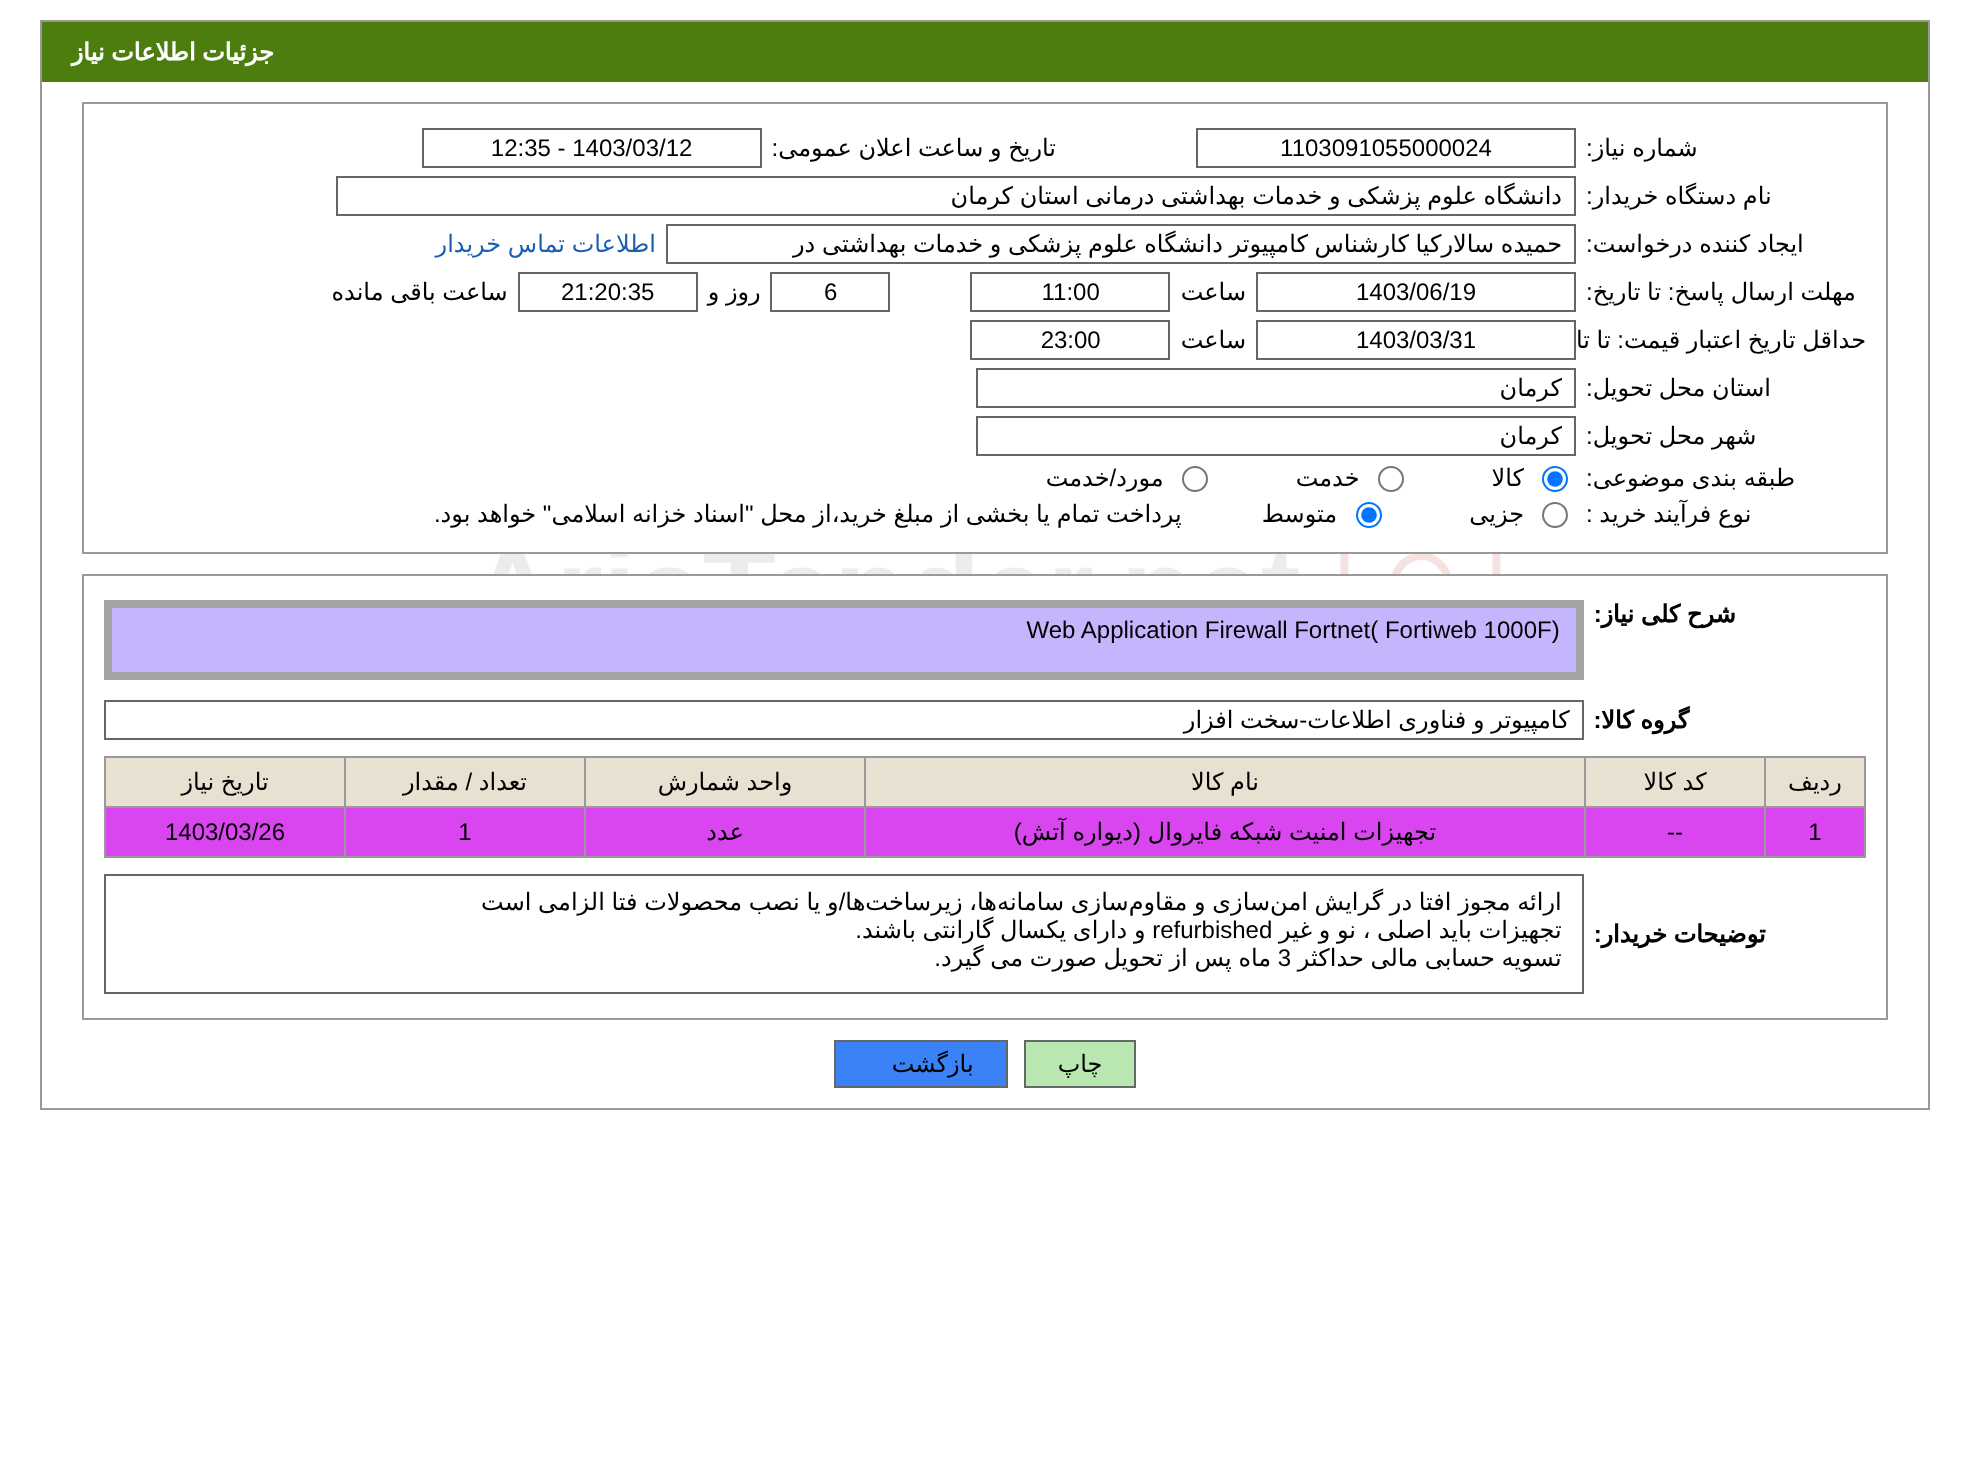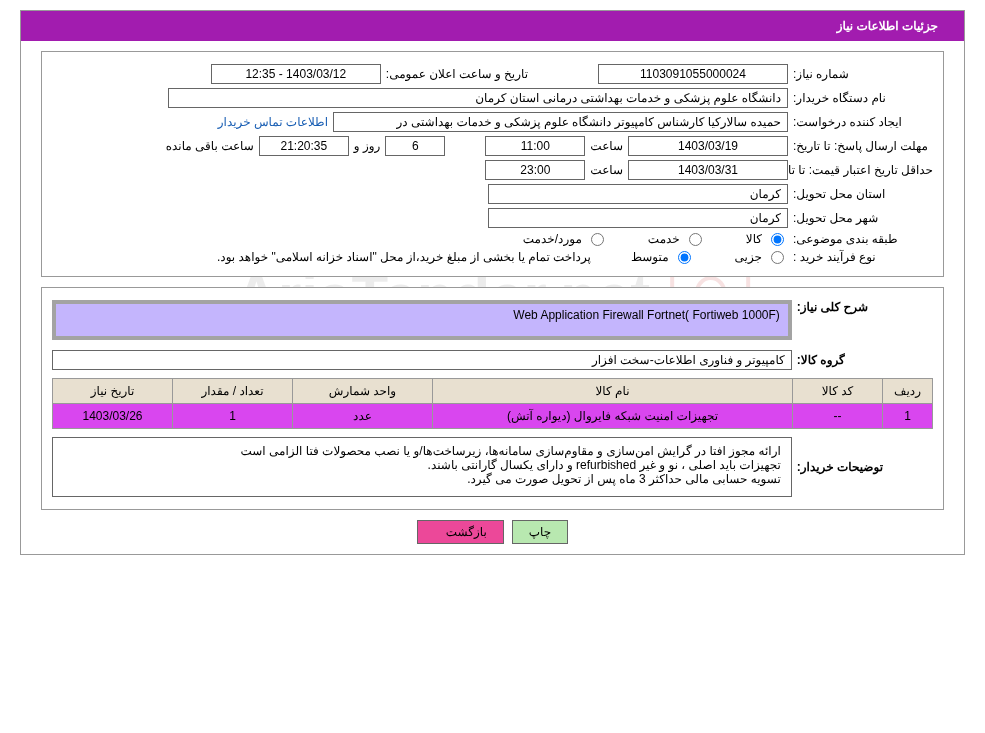--- a/index.html
+++ b/index.html
@@ -1,36 +1,36 @@
 <!DOCTYPE html>
 <html dir="rtl" lang="fa"><head>
 <meta charset="utf-8">
 <style>
 * { box-sizing: border-box; margin: 0; padding: 0; }
 body { font-family: Tahoma, Arial, sans-serif; font-size: 12px; background: #fff; direction: rtl; width: 985px; height: 733px; position: relative; }
 .container { border: 1px solid #999; margin: 10px 20px; }
-.header-bar { background: #a21caf; color: #fff; padding: 8px 26px; font-weight: bold; text-align: right; }
+.header-bar { background: #4d7c0f; color: #fff; padding: 8px 15px; font-weight: bold; text-align: left; }
 .section { border: 1px solid #999; margin: 10px 20px 5px 20px; padding: 8px 10px; background: #fff; }
 .row { display: flex; align-items: center; margin: 4px 0; gap: 5px; }
 .label { white-space: nowrap; text-align: left; }
 .label-w { width: 140px; }
 .input-box { border: 1px solid #666; padding: 2px 16px; background: #fff; font-family: inherit; font-size: 12px; text-align: center; height: 20px; }
 .input-box-right { border: 1px solid #666; padding: 2px 6px; background: #fff; font-family: inherit; font-size: 12px; text-align: right; height: 20px; }
 .link-text { color: #1a5fb4; cursor: pointer; }
 .radio { margin: 0 4px; }
 .textarea-box { border: 4px solid #a3a3a3; padding: 4px 8px; background: #c4b5fd; width: 760px; min-height: 40px; text-align: right; font-family: inherit; font-size: 12px; resize: none; display: flex; flex-direction: column; justify-content: flex-start; }
 .desc-box { border: 1px solid #666; padding: 6px 10px; background: #fff; width: 760px; min-height: 60px; text-align: right; font-family: inherit; font-size: 12px; }
 .bold { font-weight: bold; }
 .table { width: 100%; border-collapse: collapse; margin-top: 8px; }
 .table th, .table td { border: 1px solid #999; padding: 5px 8px; text-align: center; font-size: 12px; }
 .table th { background: #e8e0d0; font-weight: normal; }
 .table td { background: #d946ef; }
 .btn { border: 1px solid #666; padding: 4px 16px; font-family: inherit; font-size: 12px; cursor: pointer; }
 .btn-green { background: #b8e8b0; }
-.btn-pink { background: #ec4899; padding-left: 28px; }
+.btn-pink { background: #3b82f6; padding-left: 28px; }
 .btn-row { display: flex; justify-content: center; gap: 8px; margin: 10px 0; }
 .watermark { position: absolute; top: 250px; left: 50%; transform: translateX(-50%); z-index: -1; opacity: 0.15; font-size: 60px; font-weight: bold; color: #888; pointer-events: none; display: flex; align-items: center; gap: 20px; }
 .watermark-shield { width: 80px; height: 90px; border: 4px solid #c44; border-radius: 10px 10px 50% 50%; position: relative; display: flex; align-items: center; justify-content: center; }
 .watermark-shield::before { content: ''; width: 25px; height: 30px; border: 4px solid #c44; border-radius: 50% 50% 40% 40%; display: block; }
 </style>
 </head>
 <body>
 
 <div class="watermark">
   <div class="watermark-shield"></div>
@@ -55,21 +55,21 @@
     </div>
 
     <div class="row">
       <span class="label label-w">ایجاد کننده درخواست:</span>
       <span class="input-box-right" style="width:455px">حمیده سالارکیا کارشناس کامپیوتر دانشگاه علوم پزشکی و خدمات بهداشتی در</span>
       <span class="link-text">اطلاعات تماس خریدار</span>
     </div>
 
     <div class="row">
       <span class="label label-w">مهلت ارسال پاسخ: تا تاریخ:</span>
-      <span class="input-box" style="width:160px">1403/03/19</span>
+      <span class="input-box" style="width:160px">1403/06/19</span>
       <span class="label">ساعت</span>
       <span class="input-box" style="width:100px">11:00</span>
       <span style="width:30px"></span>
       <span class="input-box" style="width:60px">6</span>
       <span class="label">روز و</span>
       <span class="input-box" style="width:90px">21:20:35</span>
       <span class="label">ساعت باقی مانده</span>
     </div>
 
     <div class="row">

